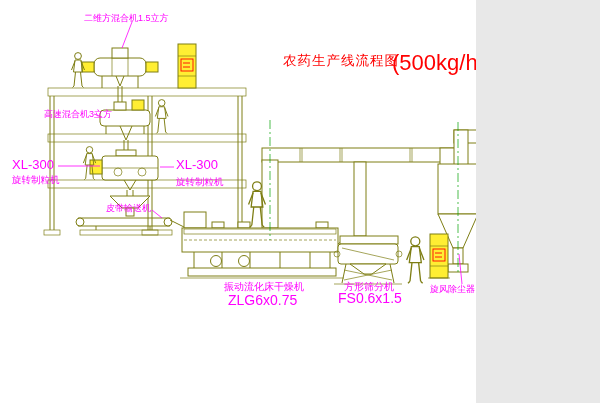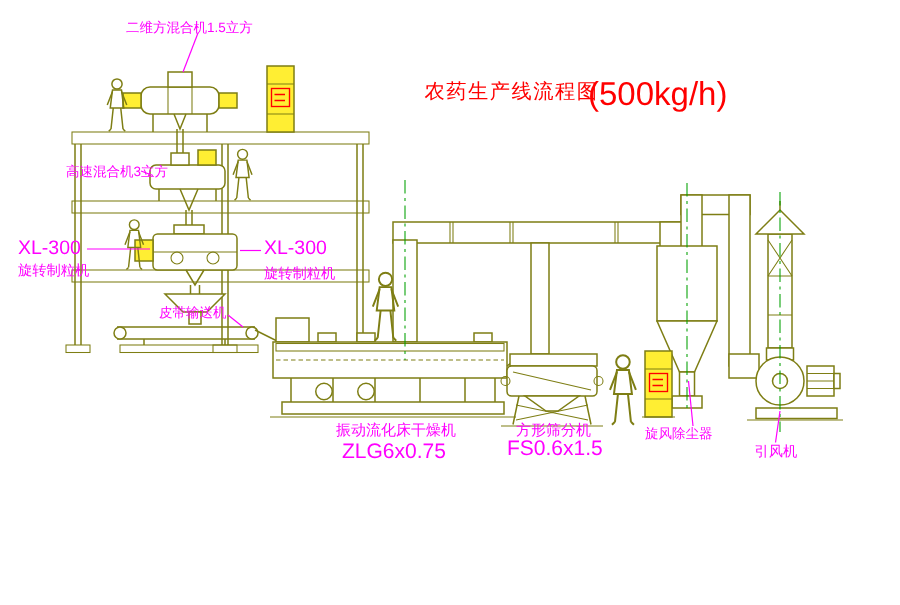--- a/index.html
+++ b/index.html
@@ -1,16 +1,16 @@
 <!DOCTYPE html>
 <html><head>
 <meta charset="utf-8">
 <style>
   html,body{margin:0;padding:0;background:#e8e8e8;}
-  .canvas{position:relative;width:600px;height:403px;background:#ffffff;overflow:hidden;
+  .canvas{position:relative;width:476px;height:403px;background:#ffffff;overflow:hidden;
           font-family:"Liberation Sans","DejaVu Sans",sans-serif;}
   svg{position:absolute;left:0;top:0;}
   svg text{font-family:"Liberation Sans","DejaVu Sans",sans-serif;}
   .ol {stroke:#7e7e14;fill:none;stroke-width:1;}
   .olf{stroke:#7e7e14;fill:#ffffff;stroke-width:1;}
   .olt{stroke:#7e7e14;fill:none;stroke-width:0.7;}
   .yel{stroke:#7e7e14;fill:#ffee33;stroke-width:1;}
   .red{stroke:#ff0000;fill:none;stroke-width:0.9;}
   .cl {stroke:#00a000;fill:none;stroke-width:0.7;stroke-dasharray:9 3 2 3;}
   .ld {stroke:#ff00ff;fill:none;stroke-width:0.8;}

